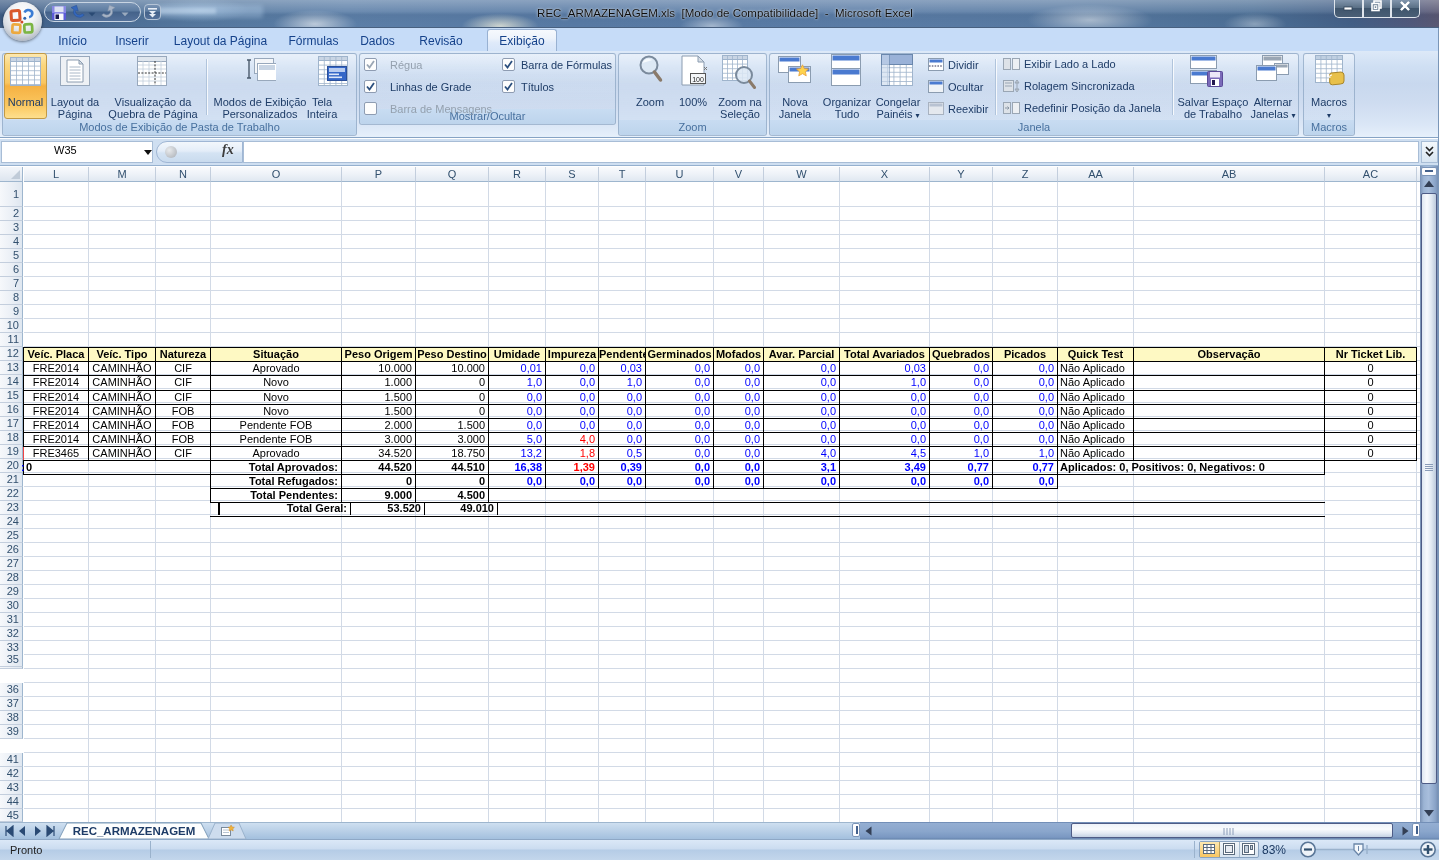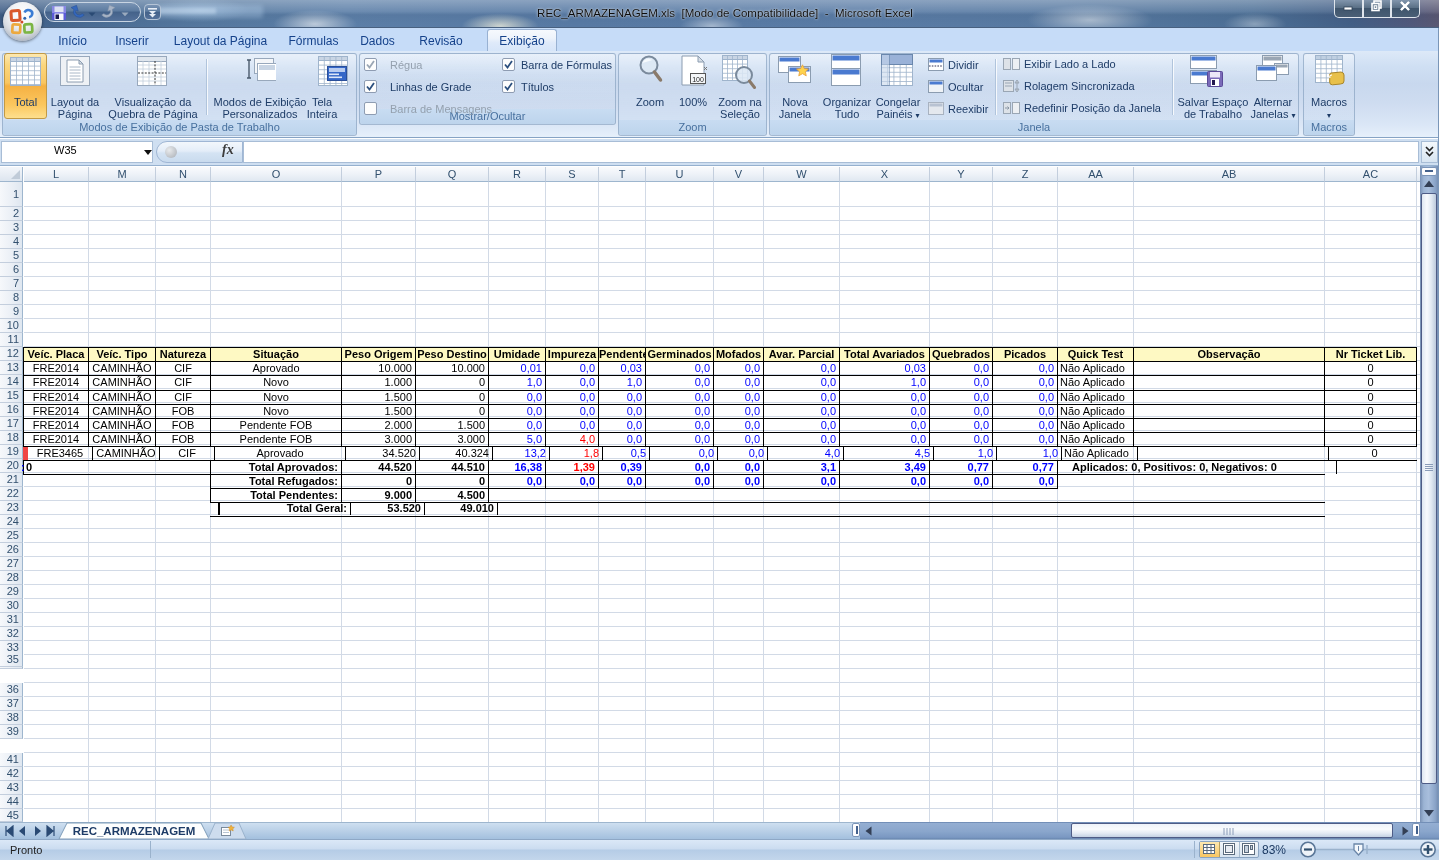--- a/index.html
+++ b/index.html
@@ -173,21 +173,21 @@
     <line x1="12.5" y1="0.5" x2="12.5" y2="28.5" stroke="#9fb4cc" stroke-width="0.8"></line>
     <line x1="18.5" y1="0.5" x2="18.5" y2="28.5" stroke="#9fb4cc" stroke-width="0.8"></line>
     <line x1="24.5" y1="0.5" x2="24.5" y2="28.5" stroke="#9fb4cc" stroke-width="0.8"></line>
     <line x1="0.5" y1="4.5" x2="30.5" y2="4.5" stroke="#9fb4cc" stroke-width="0.8"></line>
     <line x1="0.5" y1="9.1" x2="30.5" y2="9.1" stroke="#9fb4cc" stroke-width="0.8"></line>
     <line x1="0.5" y1="13.7" x2="30.5" y2="13.7" stroke="#9fb4cc" stroke-width="0.8"></line>
     <line x1="0.5" y1="18.299999999999997" x2="30.5" y2="18.299999999999997" stroke="#9fb4cc" stroke-width="0.8"></line>
     <line x1="0.5" y1="22.9" x2="30.5" y2="22.9" stroke="#9fb4cc" stroke-width="0.8"></line>
     <line x1="0.5" y1="27.5" x2="30.5" y2="27.5" stroke="#9fb4cc" stroke-width="0.8"></line>
   </svg>
-<div class="biglabel abs" style="left:4px;top:96px;width:43px;">Total</div>
+<div class="biglabel abs" style="left:4px;top:96px;width:43px;">Normal</div>
 <svg class="abs" style="left:60px;top:56px;" width="30" height="30" viewBox="0 0 30 30">
     <rect x="0.5" y="0.5" width="29" height="29" fill="#eef1f5" stroke="#98a8bc"></rect>
     <path d="M7 4 L19 4 L23 8 L23 26 L7 26 Z" fill="#fff" stroke="#8b9cb0"></path>
     <path d="M19 4 L19 8 L23 8 Z" fill="#d7dee6" stroke="#8b9cb0"></path>
     <line x1="9.5" y1="11" x2="20.5" y2="11" stroke="#aab8c8"></line>
     <line x1="9.5" y1="14" x2="20.5" y2="14" stroke="#aab8c8"></line>
     <line x1="9.5" y1="17" x2="20.5" y2="17" stroke="#aab8c8"></line>
     <line x1="9.5" y1="20" x2="20.5" y2="20" stroke="#aab8c8"></line>
     <line x1="9.5" y1="23" x2="20.5" y2="23" stroke="#aab8c8"></line>
   </svg>
@@ -627,27 +627,27 @@
     <div class="tc rgt blu" style="width:68px;">0,0</div>
     <div class="tc rgt blu" style="width:50px;">0,0</div>
     <div class="tc rgt blu" style="width:76px;">0,0</div>
     <div class="tc rgt blu" style="width:90px;">0,0</div>
     <div class="tc rgt blu" style="width:63px;">0,0</div>
     <div class="tc rgt blu" style="width:65px;">0,0</div>
     <div class="tc lft" style="width:76px;">Não Aplicado</div>
     <div class="tc lft" style="width:191px;"></div>
     <div class="tc ctr" style="width:92px;">0</div>
   </div>
-<div class="trow abs" style="left:23px;top:447px;height:13px;border-left:5px solid #ef4444;">
+<div class="trow abs" style="left:23px;top:447px;height:13px;border-left:1px solid #ef4444;">
     <div class="tc ctr" style="width:65px;">FRE3465</div>
     <div class="tc ctr" style="width:67px;">CAMINHÃO</div>
     <div class="tc ctr" style="width:55px;">CIF</div>
     <div class="tc ctr" style="width:131px;">Aprovado</div>
     <div class="tc rgt" style="width:74px;">34.520</div>
-    <div class="tc rgt" style="width:73px;">40.324</div>
+    <div class="tc rgt" style="width:73px;">18.750</div>
     <div class="tc rgt blu" style="width:57px;">13,2</div>
     <div class="tc rgt red" style="width:53px;">1,8</div>
     <div class="tc rgt blu" style="width:47px;">0,5</div>
     <div class="tc rgt blu" style="width:68px;">0,0</div>
     <div class="tc rgt blu" style="width:50px;">0,0</div>
     <div class="tc rgt blu" style="width:76px;">4,0</div>
     <div class="tc rgt blu" style="width:90px;">4,5</div>
     <div class="tc rgt blu" style="width:63px;">1,0</div>
     <div class="tc rgt blu" style="width:65px;">1,0</div>
     <div class="tc lft" style="width:76px;">Não Aplicado</div>
@@ -661,21 +661,21 @@
     <div class="tc rgt bld" style="width:73px;">44.510</div>
     <div class="tc rgt bld blu" style="width:57px;">16,38</div>
     <div class="tc rgt bld red" style="width:53px;">1,39</div>
     <div class="tc rgt bld blu" style="width:47px;">0,39</div>
     <div class="tc rgt bld blu" style="width:68px;">0,0</div>
     <div class="tc rgt bld blu" style="width:50px;">0,0</div>
     <div class="tc rgt bld blu" style="width:76px;">3,1</div>
     <div class="tc rgt bld blu" style="width:90px;">3,49</div>
     <div class="tc rgt bld blu" style="width:63px;">0,77</div>
     <div class="tc rgt bld blu" style="width:65px;">0,77</div>
-    <div class="tc lft bld" style="width:267px;margin-left:12px;">Aplicados: 0, Positivos: 0, Negativos: 0</div>
+    <div class="tc lft bld" style="width:267px;">Aplicados: 0, Positivos: 0, Negativos: 0</div>
   </div>
 <div class="abs" style="left:21px;top:461px;font-size:11px;color:#0000ff;font-weight:bold;">:</div>
 <div class="abs bld" style="left:26px;top:461px;font-size:11px;">0</div>
 <div class="trow abs" style="left:210px;top:475px;height:13px;border-left:1px solid #000;">
     <div class="tc rgt bld" style="width:131px;">Total Refugados:</div>
     <div class="tc rgt bld" style="width:74px;">0</div>
     <div class="tc rgt bld" style="width:73px;">0</div>
     <div class="tc rgt bld blu" style="width:57px;">0,0</div>
     <div class="tc rgt bld blu" style="width:53px;">0,0</div>
     <div class="tc rgt bld blu" style="width:47px;">0,0</div>

